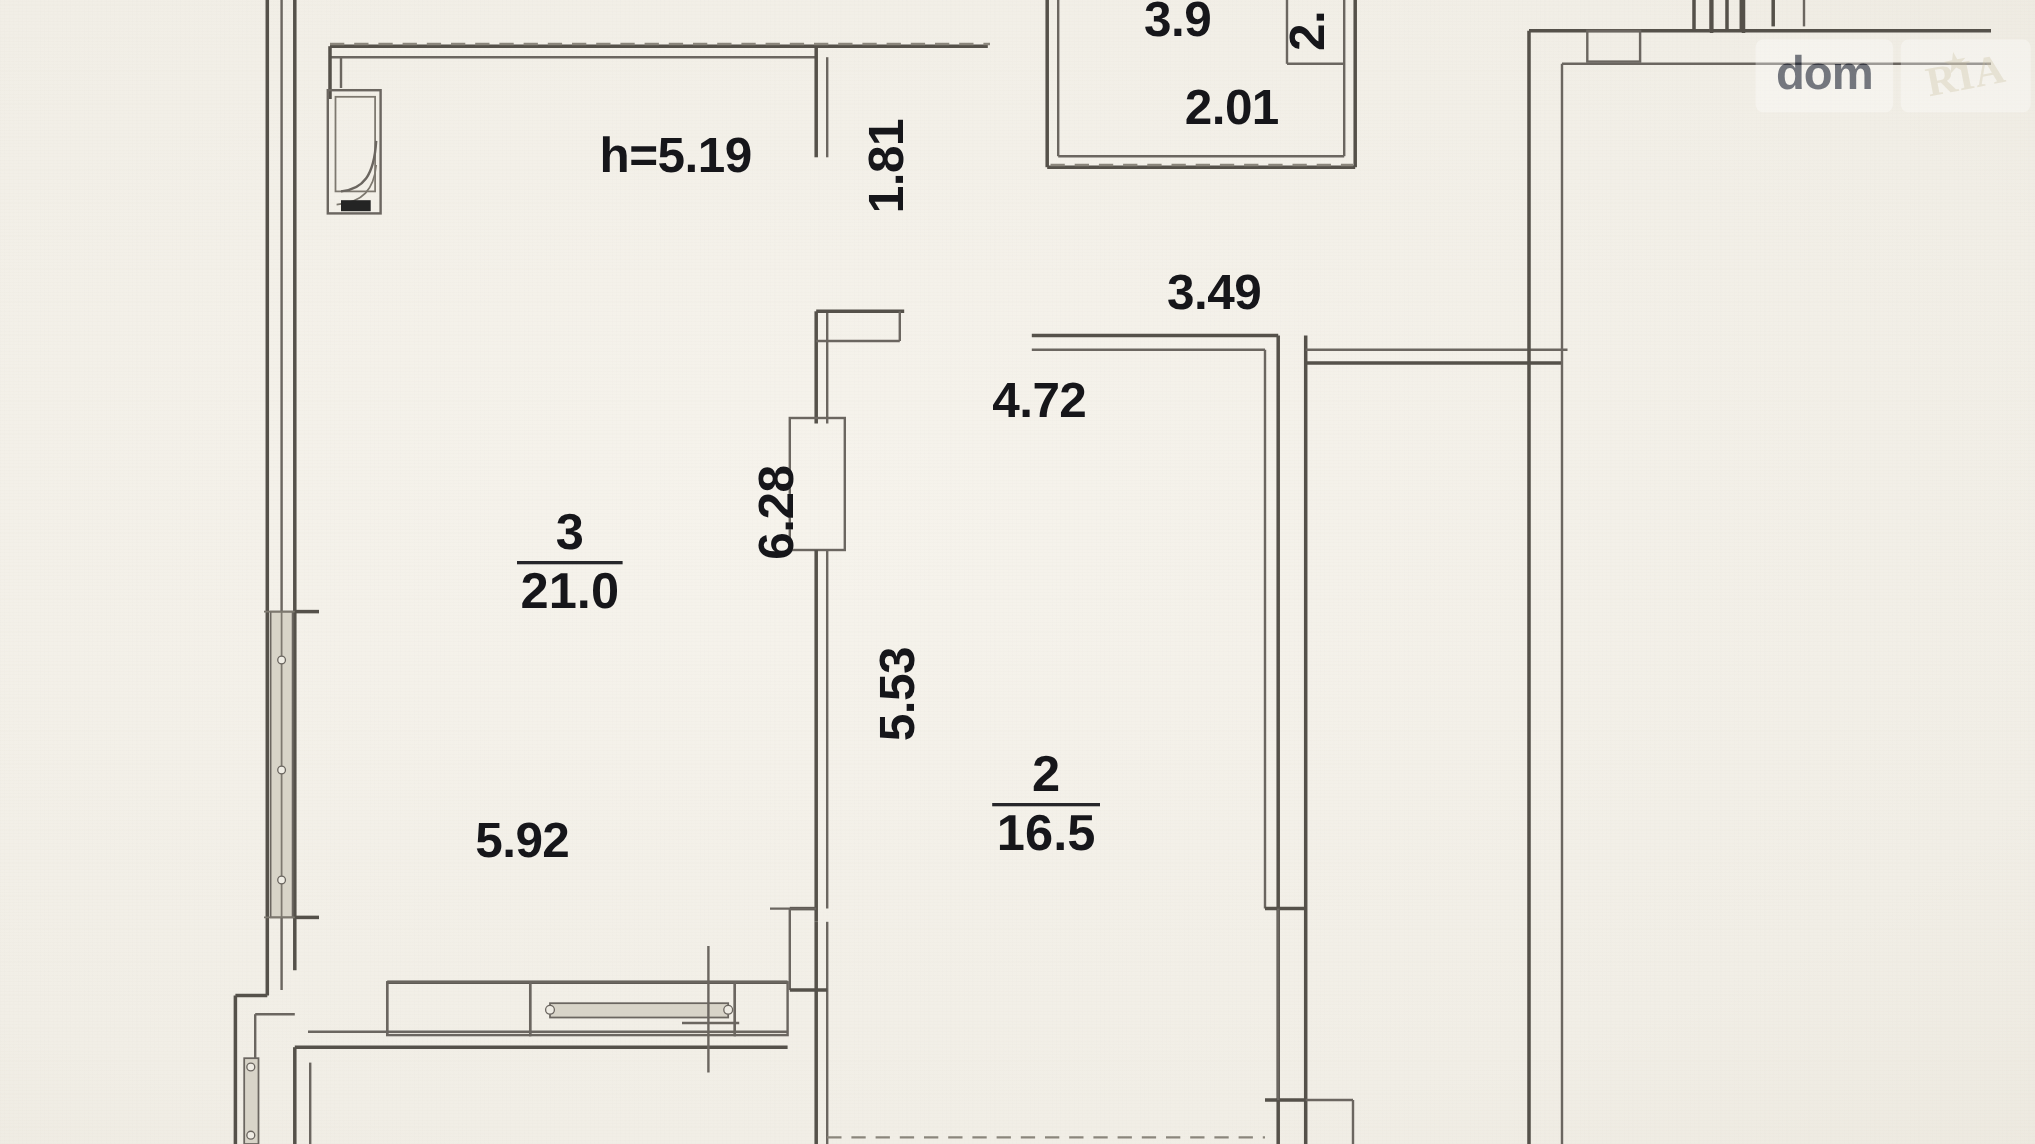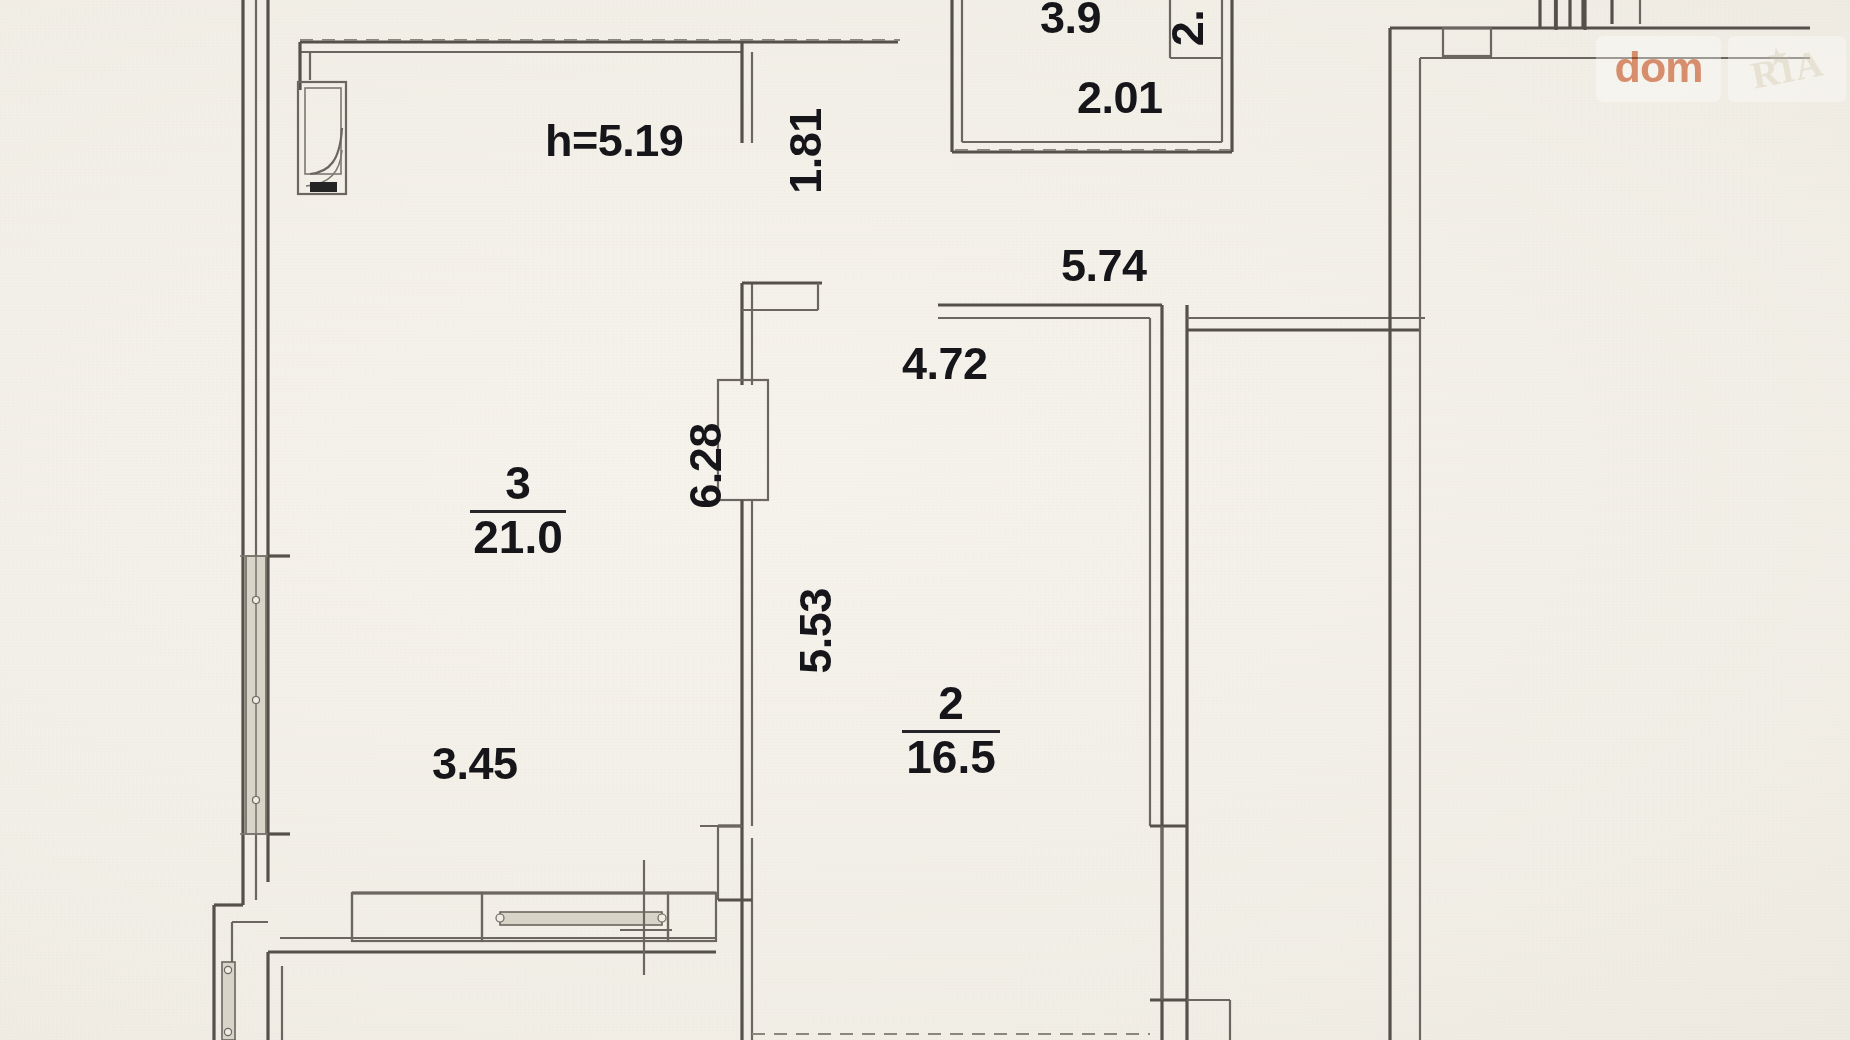--- a/index.html
+++ b/index.html
@@ -82,21 +82,21 @@
     border-radius: 7px;
     display: flex;
     align-items: center;
     justify-content: center;
   }
   #wm-dom {
     width: 125px;
     height: 66px;
     font-size: 43px;
     font-weight: 700;
-    color: #c2410c;
+    color: #0f172a;
     letter-spacing: -1px;
     padding-bottom: 4px;
     box-sizing: border-box;
   }
   #wm-ria {
     width: 118px;
     height: 66px;
     position: relative;
     overflow: hidden;
   }
@@ -301,29 +301,29 @@
   <div class="lbl" style="left:545px; top:115px; font-size:45px;">h=5.19</div>
 
   <div class="lbl vert" style="left:763px; top:125px; font-size:45px; transform:rotate(-90deg);">1.81</div>
 
   <div class="lbl" style="left:1040px; top:-8px; font-size:45px;">3.9</div>
 
   <div class="lbl vert" style="left:1170px; top:2px; font-size:45px; transform:rotate(-90deg);">2.</div>
 
   <div class="lbl" style="left:1033px; top:72px; font-size:45px;margin-left:44px;">2.01</div>
 
-  <div class="lbl" style="left:1061px; top:240px; font-size:45px;">5.74</div>
+  <div class="lbl" style="left:1061px; top:240px; font-size:45px;">3.49</div>
 
   <div class="lbl" style="left:902px; top:338px; font-size:45px;">4.72</div>
 
   <div class="lbl vert" style="left:663px; top:440px; font-size:45px; transform:rotate(-90deg);">6.28</div>
 
   <div class="lbl vert" style="left:773px; top:605px; font-size:45px; transform:rotate(-90deg);">5.53</div>
 
-  <div class="lbl" style="left:432px; top:738px; font-size:45px;">3.45</div>
+  <div class="lbl" style="left:432px; top:738px; font-size:45px;">5.92</div>
 
   <div class="room-tag" style="left:458px; top:460px; width:120px;">
     <span class="num" style="font-size:46px;">3</span>
     <span class="rule" style="width:96px;"></span>
     <span class="area" style="font-size:46px;">21.0</span>
   </div>
 
   <div class="room-tag" style="left:890px; top:680px; width:122px;">
     <span class="num" style="font-size:46px;">2</span>
     <span class="rule" style="width:98px;"></span>

